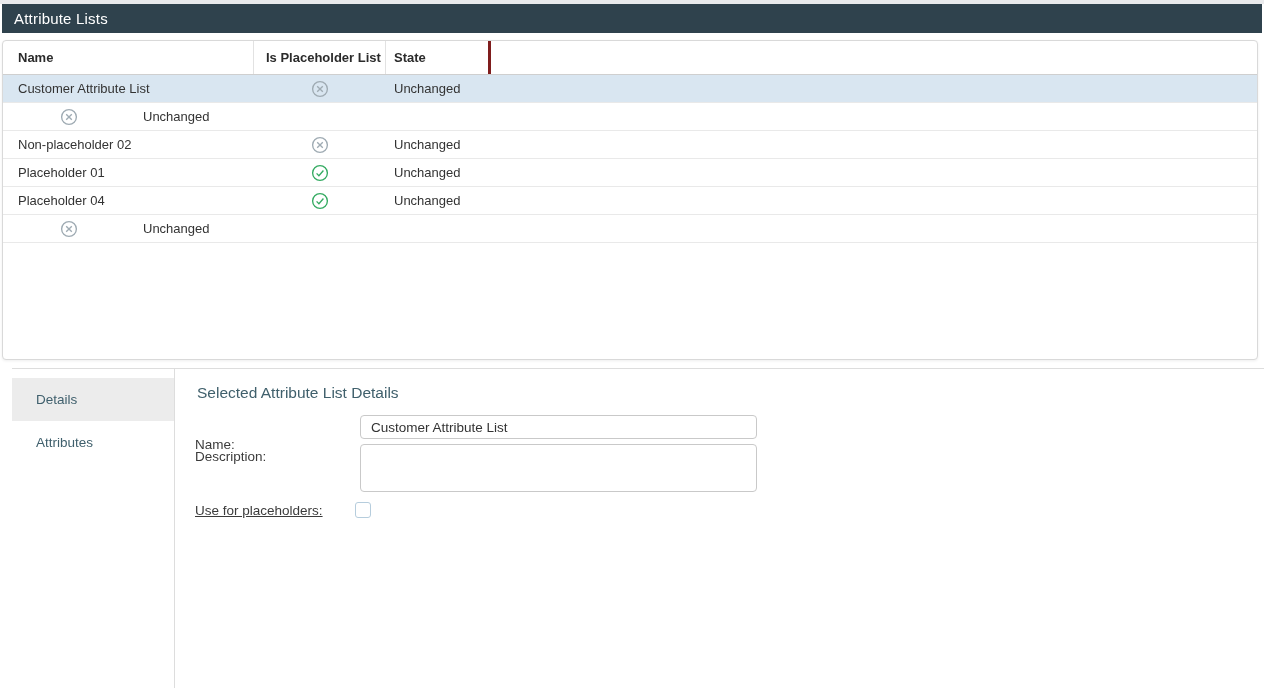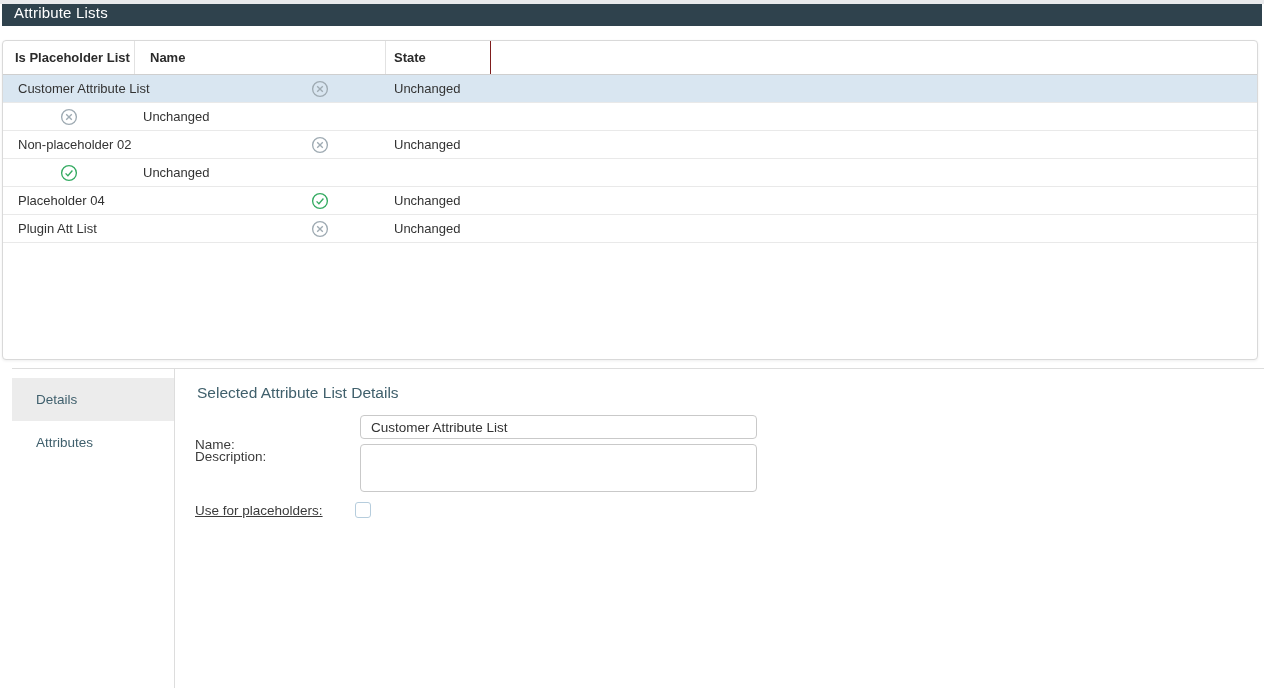--- a/index.html
+++ b/index.html
@@ -1,34 +1,34 @@
 <!DOCTYPE html>
 <html><head>
 <meta charset="utf-8">
 <style>
   * { margin:0; padding:0; box-sizing:border-box; }
   html,body { width:1264px; height:688px; background:#ffffff; overflow:hidden;
     font-family:"Liberation Sans", sans-serif; -webkit-font-smoothing:antialiased; }
 
   .top-strip { position:absolute; top:0; left:0; width:1264px; height:4px; background:#e9eaec; }
 
-  .titlebar { position:absolute; top:4px; left:2px; width:1260px; height:22px;
-    background:#2f424d; color:#ffffff; display:flex; align-items:flex-start;
+  .titlebar { position:absolute; top:4px; left:2px; width:1260px; height:29px;
+    background:#2f424d; color:#ffffff; display:flex; align-items:center;
     padding-left:12px; font-size:15px; letter-spacing:.2px; }
 
   
   .grid-panel { position:absolute; top:40px; left:2px; width:1256px; height:320px;
     background:#fff; border:1px solid #d9d9d9; border-radius:4px; overflow:hidden;
     box-shadow:0 1px 3px rgba(0,0,0,.07); }
 
   .grid-header { display:flex; height:34px; border-bottom:1px solid #cfcfcf; }
   .gh-cell { display:flex; align-items:center; font-size:13px; font-weight:bold; color:#2b2b2b; }
   .gh-name   { width:251px; padding-left:15px; border-right:1px solid #e2e2e2; }
   .gh-place  { width:132px; padding-left:12px; border-right:1px solid #e2e2e2; }
-  .gh-state  { width:105px; padding-left:8px;  border-right:1px solid #7f1d1d; }
+  .gh-state  { width:105px; padding-left:8px;  border-right:3px solid #7f1d1d; }
   .gh-filler { flex:1; }
 
   .grid-row { display:flex; height:28px; border-bottom:1px solid #e9e9e9; background:#fff; cursor:pointer; }
   .grid-row.selected { background:#d9e6f1; }
   .cell { display:flex; align-items:center; font-size:13px; color:#333; }
   .cell-name  { width:251px; padding-left:15px; }
   .cell-icon  { width:132px; justify-content:center; }
   .cell-state { width:105px; padding-left:8px; }
   .cell-filler { flex:1; }
 
@@ -72,22 +72,22 @@
 <body>
 
 <div class="top-strip"></div>
 
 <div class="titlebar">
   <span>Attribute Lists</span>
 </div>
 
 <div class="grid-panel">
   <div class="grid-header">
+    <div class="gh-cell gh-name">Name</div>
     <div class="gh-cell gh-place">Is Placeholder List</div>
-    <div class="gh-cell gh-name">Name</div>
     <div class="gh-cell gh-state">State</div>
     <div class="gh-filler"></div>
   </div>
   <div id="table-body">
   <div class="grid-row selected">
     <div class="cell cell-name">Customer Attribute List</div>
     <div class="cell cell-icon">
       <span class="icon-cross">
         <svg class="status-icon" viewBox="0 0 20 20" fill="none" stroke="currentColor" stroke-width="1.5">
           <circle cx="10" cy="10" r="8.2"></circle>
@@ -123,20 +123,21 @@
           <path d="M6.9 6.9 L13.1 13.1 M13.1 6.9 L6.9 13.1"></path>
         </svg>
       </span>
 
     </div>
     <div class="cell cell-state">Unchanged</div>
     <div class="cell-filler"></div>
   </div>
 
   <div class="grid-row">
+    <div class="cell cell-name">Placeholder 01</div>
     <div class="cell cell-icon">
 
       <span class="icon-check">
         <svg class="status-icon" viewBox="0 0 20 20" fill="none" stroke="currentColor" stroke-width="1.5">
           <circle cx="10" cy="10" r="8.2"></circle>
           <path d="M6.2 10.4 L8.8 13 L13.8 7.2"></path>
         </svg>
       </span>
     </div>
     <div class="cell cell-state">Unchanged</div>
@@ -152,21 +153,20 @@
           <circle cx="10" cy="10" r="8.2"></circle>
           <path d="M6.2 10.4 L8.8 13 L13.8 7.2"></path>
         </svg>
       </span>
     </div>
     <div class="cell cell-state">Unchanged</div>
     <div class="cell-filler"></div>
   </div>
 
   <div class="grid-row">
-    <div class="cell cell-name">Plugin Att List</div>
     <div class="cell cell-icon">
       <span class="icon-cross">
         <svg class="status-icon" viewBox="0 0 20 20" fill="none" stroke="currentColor" stroke-width="1.5">
           <circle cx="10" cy="10" r="8.2"></circle>
           <path d="M6.9 6.9 L13.1 13.1 M13.1 6.9 L6.9 13.1"></path>
         </svg>
       </span>
 
     </div>
     <div class="cell cell-state">Unchanged</div>

